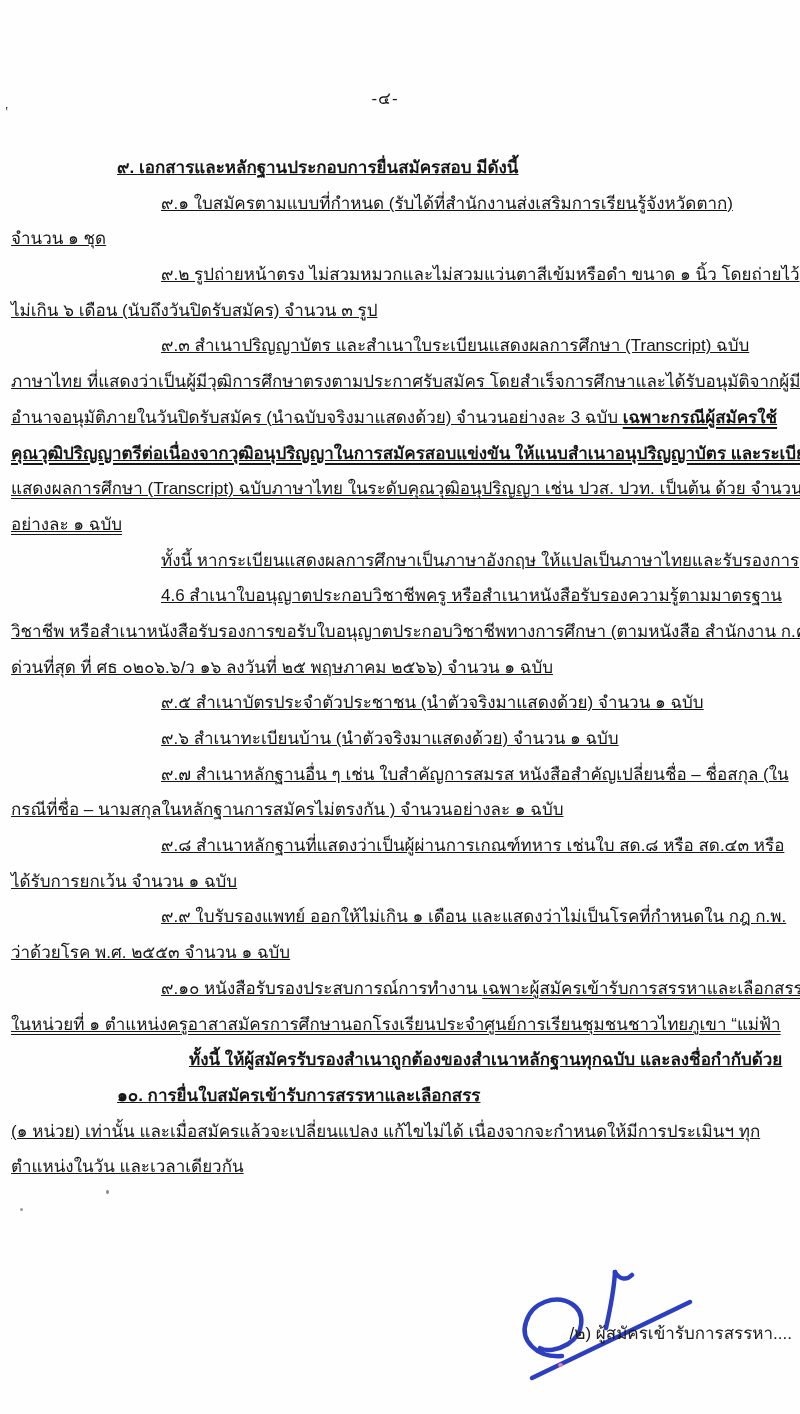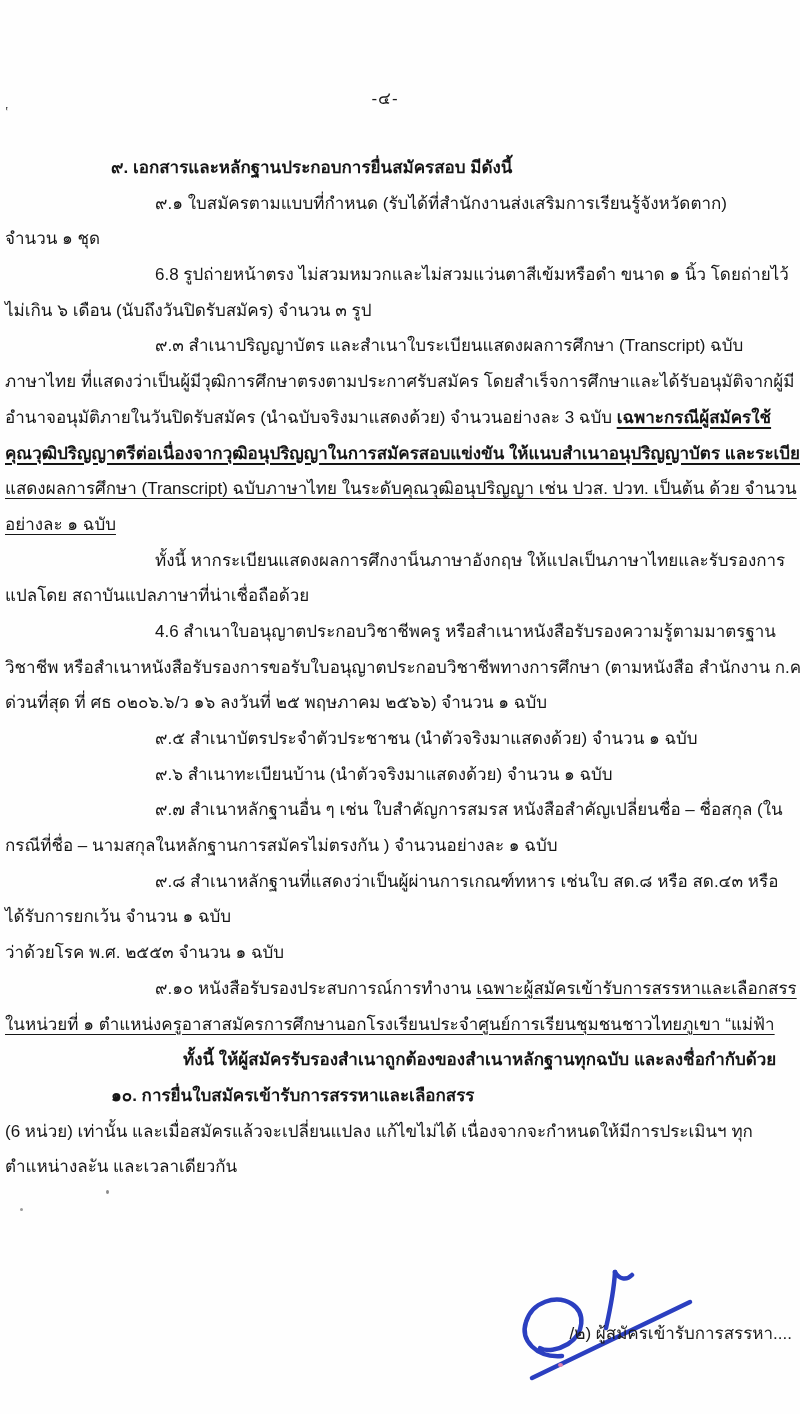--- a/index.html
+++ b/index.html
@@ -10,21 +10,21 @@
     background:#fefefe;
     font-family:"Liberation Sans", sans-serif;
     color:#161616;
     overflow:hidden;
   }
   .pagenum{
     position:absolute;top:84px;left:0;width:770px;
     text-align:center;font-size:17px;letter-spacing:1px;color:#1b1b1b;
   }
   .body-block{
-    position:absolute;top:150px;left:5px;right:3px;
+    position:absolute;top:150px;left:11px;right:3px;text-decoration:underline;
   }
   .line{
     height:35.7px;line-height:35.7px;
     white-space:nowrap;font-size:17px;
   }
   .ind-h{padding-left:106px;}   
   .ind-s{padding-left:150px;}   
   .ind-n{padding-left:178px;}   
   .b{font-weight:bold;}
   .u{text-decoration:underline;text-underline-offset:4px;text-decoration-thickness:1.4px;}
@@ -50,55 +50,55 @@
 
   <div class="pagenum">-๔-</div>
   <div class="artifact-quote">ʽ</div>
 
   <div class="body-block">
     <div class="line ind-h b">๙.  เอกสารและหลักฐานประกอบการยื่นสมัครสอบ มีดังนี้</div>
 
     <div class="line ind-s">๙.๑ ใบสมัครตามแบบที่กำหนด (รับได้ที่สำนักงานส่งเสริมการเรียนรู้จังหวัดตาก)</div>
     <div class="line">จำนวน  ๑ ชุด</div>
 
-    <div class="line ind-s">6.8 รูปถ่ายหน้าตรง ไม่สวมหมวกและไม่สวมแว่นตาสีเข้มหรือดำ ขนาด ๑ นิ้ว โดยถ่ายไว้</div>
+    <div class="line ind-s">๙.๒ รูปถ่ายหน้าตรง ไม่สวมหมวกและไม่สวมแว่นตาสีเข้มหรือดำ ขนาด ๑ นิ้ว โดยถ่ายไว้</div>
     <div class="line">ไม่เกิน ๖ เดือน (นับถึงวันปิดรับสมัคร) จำนวน ๓ รูป</div>
 
     <div class="line ind-s">๙.๓ สำเนาปริญญาบัตร และสำเนาใบระเบียนแสดงผลการศึกษา (Transcript) ฉบับ</div>
     <div class="line">ภาษาไทย ที่แสดงว่าเป็นผู้มีวุฒิการศึกษาตรงตามประกาศรับสมัคร โดยสำเร็จการศึกษาและได้รับอนุมัติจากผู้มี</div>
     <div class="line"><span>อำนาจอนุมัติภายในวันปิดรับสมัคร (นำฉบับจริงมาแสดงด้วย) จำนวนอย่างละ 3 ฉบับ  </span><span class="ub">เฉพาะกรณีผู้สมัครใช้</span></div>
     <div class="line ub">คุณวุฒิปริญญาตรีต่อเนื่องจากวุฒิอนุปริญญาในการสมัครสอบแข่งขัน ให้แนบสำเนาอนุปริญญาบัตร และระเบียน</div>
     <div class="line u">แสดงผลการศึกษา (Transcript) ฉบับภาษาไทย ในระดับคุณวุฒิอนุปริญญา เช่น ปวส. ปวท. เป็นต้น ด้วย จำนวน</div>
     <div class="line u">อย่างละ ๑ ฉบับ</div>
-    <div class="line ind-s">ทั้งนี้ หากระเบียนแสดงผลการศึกงาน็นภาษาอังกฤษ ให้แปลเป็นภาษาไทยและรับรองการ</div>
-    <div class="line">แปลโดย สถาบันแปลภาษาที่น่าเชื่อถือด้วย</div>
+    <div class="line ind-s">ทั้งนี้ หากระเบียนแสดงผลการศึกษาเป็นภาษาอังกฤษ ให้แปลเป็นภาษาไทยและรับรองการ</div>
 
     <div class="line ind-s">4.6 สำเนาใบอนุญาตประกอบวิชาชีพครู หรือสำเนาหนังสือรับรองความรู้ตามมาตรฐาน</div>
     <div class="line">วิชาชีพ หรือสำเนาหนังสือรับรองการขอรับใบอนุญาตประกอบวิชาชีพทางการศึกษา (ตามหนังสือ สำนักงาน ก.ค.ศ.</div>
     <div class="line">ด่วนที่สุด ที่ ศธ ๐๒๐๖.๖/ว ๑๖ ลงวันที่ ๒๕ พฤษภาคม ๒๕๖๖)  จำนวน  ๑  ฉบับ</div>
 
     <div class="line ind-s">๙.๕ สำเนาบัตรประจำตัวประชาชน (นำตัวจริงมาแสดงด้วย) จำนวน ๑ ฉบับ</div>
     <div class="line ind-s">๙.๖ สำเนาทะเบียนบ้าน (นำตัวจริงมาแสดงด้วย) จำนวน ๑ ฉบับ</div>
 
     <div class="line ind-s">๙.๗ สำเนาหลักฐานอื่น ๆ เช่น ใบสำคัญการสมรส หนังสือสำคัญเปลี่ยนชื่อ – ชื่อสกุล (ใน</div>
     <div class="line">กรณีที่ชื่อ – นามสกุลในหลักฐานการสมัครไม่ตรงกัน ) จำนวนอย่างละ ๑  ฉบับ</div>
 
     <div class="line ind-s">๙.๘ สำเนาหลักฐานที่แสดงว่าเป็นผู้ผ่านการเกณฑ์ทหาร เช่นใบ สด.๘ หรือ สด.๔๓ หรือ</div>
     <div class="line">ได้รับการยกเว้น จำนวน ๑  ฉบับ</div>
 
+    <div class="line ind-s">๙.๙ ใบรับรองแพทย์ ออกให้ไม่เกิน ๑ เดือน และแสดงว่าไม่เป็นโรคที่กำหนดใน กฎ ก.พ.</div>
     <div class="line">ว่าด้วยโรค พ.ศ. ๒๕๕๓ จำนวน ๑ ฉบับ</div>
 
     <div class="line ind-s"><span>๙.๑๐ หนังสือรับรองประสบการณ์การทำงาน </span><span class="u">เฉพาะผู้สมัครเข้ารับการสรรหาและเลือกสรร</span></div>
     <div class="line u">ในหน่วยที่ ๑ ตำแหน่งครูอาสาสมัครการศึกษานอกโรงเรียนประจำศูนย์การเรียนชุมชนชาวไทยภูเขา “แม่ฟ้า</div>
 
     <div class="line ind-n b">ทั้งนี้  ให้ผู้สมัครรับรองสำเนาถูกต้องของสำเนาหลักฐานทุกฉบับ และลงชื่อกำกับด้วย</div>
 
     <div class="line ind-h b">๑๐.  การยื่นใบสมัครเข้ารับการสรรหาและเลือกสรร</div>
-    <div class="line">(6 หน่วย) เท่านั้น และเมื่อสมัครแล้วจะเปลี่ยนแปลง แก้ไขไม่ได้ เนื่องจากจะกำหนดให้มีการประเมินฯ ทุก</div>
-    <div class="line">ตำแหน่างละัน และเวลาเดียวกัน</div>
+    <div class="line">(๑ หน่วย) เท่านั้น และเมื่อสมัครแล้วจะเปลี่ยนแปลง แก้ไขไม่ได้ เนื่องจากจะกำหนดให้มีการประเมินฯ ทุก</div>
+    <div class="line">ตำแหน่งในวัน และเวลาเดียวกัน</div>
   </div>
 
   <div class="sig-wrap">
     <svg width="200" height="130" viewBox="0 0 200 130">
       <g fill="none" stroke="#2b3fc0" stroke-width="4.5" stroke-linecap="round">
         <path d="M14 116 L172 40"></path>
         <path d="M44 94 C18 96 2 78 8 60 C14 40 38 32 54 42 C68 51 66 72 50 82 C40 88 28 90 22 86"></path>
         <path d="M97 10 C96 28 92 48 88 66"></path>
         <path d="M97 10 C101 17 108 19 114 13"></path>
       </g>

